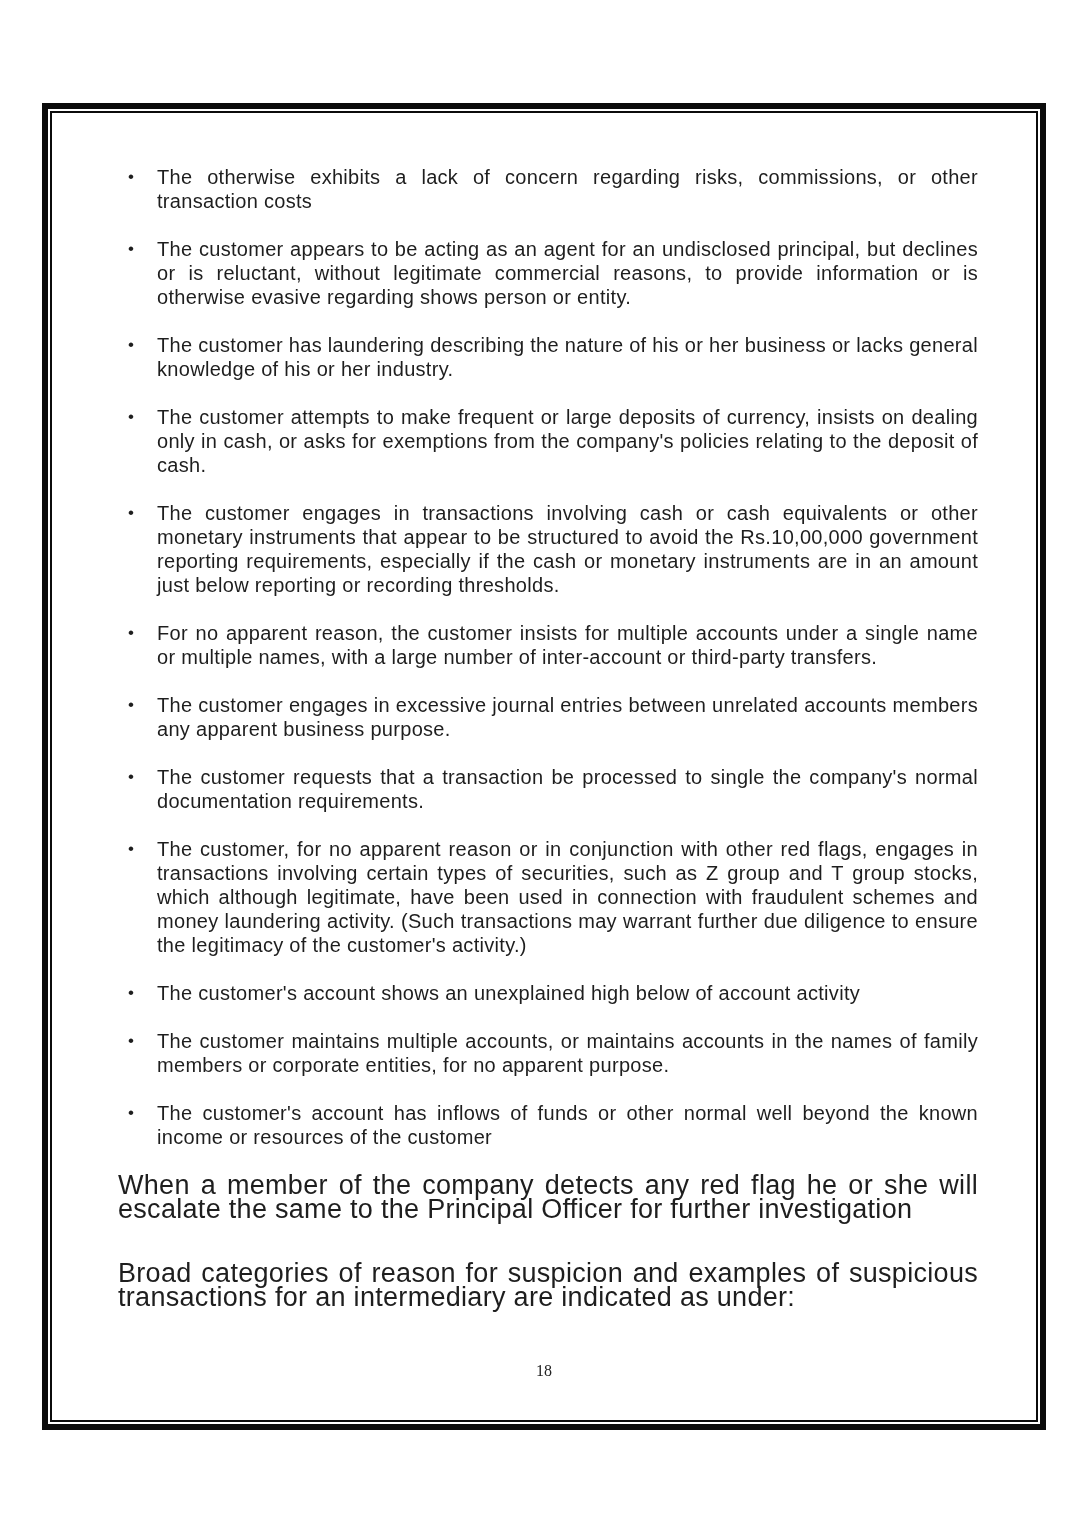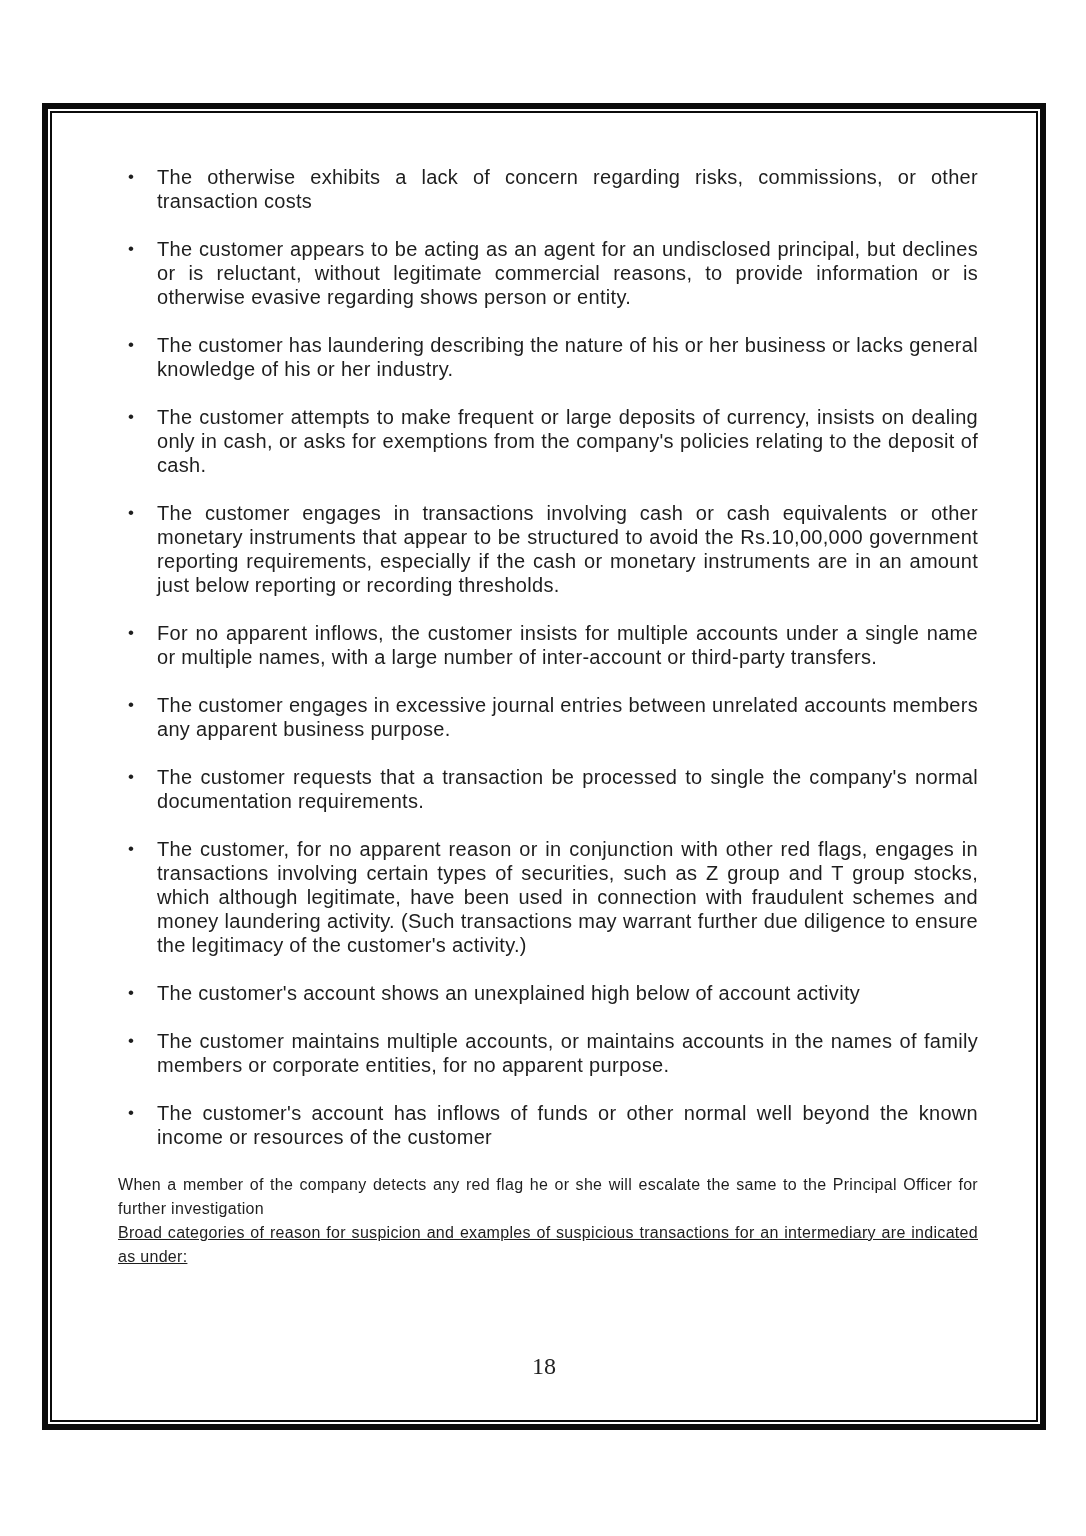--- a/index.html
+++ b/index.html
@@ -52,36 +52,36 @@
     padding-left: 10px;
     font-size: 17px;
     line-height: 24px;
   }
   .bullet-text {
     flex: 1 1 auto;
     text-align: justify;
   }
   .para {
     margin: 0;
-    font-size: 16px;
+    font-size: 27px;
     line-height: 24px;
     letter-spacing: 0.3px;
     text-align: justify;
   }
   .para + .para {
-    text-decoration: underline;
+    margin-top: 40px;
   }
   .page-number {
     position: absolute;
     left: 0;
     bottom: 40px;
     width: 100%;
     text-align: center;
     font-family: "Liberation Serif", serif;
-    font-size: 24px;
+    font-size: 16px;
     color: #222222;
   }
 </style>
 </head>
 <body>
 
 <div class="page">
   <div class="frame">
     <div class="frame-inner">
 
@@ -102,21 +102,21 @@
           <li class="bullet-item">
           <span class="bullet-marker">•</span>
           <span class="bullet-text">The customer attempts to make frequent or large deposits of currency, insists on dealing only in cash, or asks for exemptions from the company's policies relating to the deposit of cash.</span>
         </li>
           <li class="bullet-item">
           <span class="bullet-marker">•</span>
           <span class="bullet-text">The customer engages in transactions involving cash or cash equivalents or other monetary instruments that appear to be structured to avoid the Rs.10,00,000 government reporting requirements, especially if the cash or monetary instruments are in an amount just below reporting or recording thresholds.</span>
         </li>
           <li class="bullet-item">
           <span class="bullet-marker">•</span>
-          <span class="bullet-text">For no apparent inflows, the customer insists for multiple accounts under a single name or multiple names, with a large number of inter-account or third-party transfers.</span>
+          <span class="bullet-text">For no apparent reason, the customer insists for multiple accounts under a single name or multiple names, with a large number of inter-account or third-party transfers.</span>
         </li>
           <li class="bullet-item">
           <span class="bullet-marker">•</span>
           <span class="bullet-text">The customer engages in excessive journal entries between unrelated accounts members any apparent business purpose.</span>
         </li>
           <li class="bullet-item">
           <span class="bullet-marker">•</span>
           <span class="bullet-text">The customer requests that a transaction be processed to single the company's normal documentation requirements.</span>
         </li>
           <li class="bullet-item">

